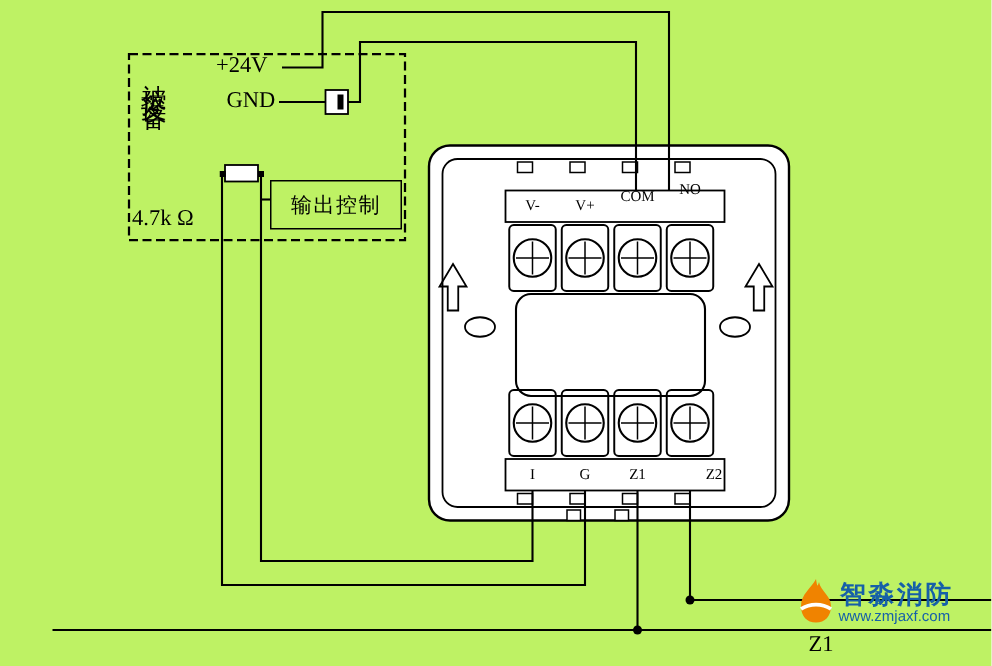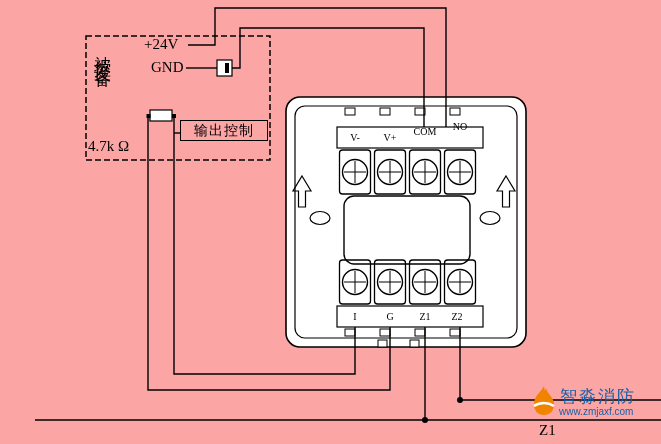--- a/index.html
+++ b/index.html
@@ -1,39 +1,39 @@
 <!DOCTYPE html>
 <html><head>
 <meta charset="utf-8">
 <style>
   html,body{margin:0;padding:0;background:#fff;}
   .stage{
-    position:relative;width:661px;height:444px;background:#fca5a5;overflow:hidden;
+    position:relative;width:661px;height:444px;background:#bef264;overflow:hidden;
     font-family:"Liberation Serif","DejaVu Serif",serif;color:#000;
   }
   .stage svg{position:absolute;left:0;top:0;}
   .abs{position:absolute;white-space:nowrap;}
   .vtext{
     writing-mode:vertical-rl;text-orientation:upright;
     font-size:17px;letter-spacing:5px;line-height:1;
   }
   .pwr{font-size:15px;}
   .res-label{font-size:15px;}
   .outbox{
     display:flex;align-items:center;justify-content:center;
-    width:88px;height:21px;border:1.5px solid #000;box-sizing:border-box;
+    width:88px;height:33px;border:1.5px solid #000;box-sizing:border-box;
     font-size:14px;letter-spacing:1px;background:transparent;
   }
   .tlabel{
     position:absolute;width:34px;height:18px;line-height:18px;
     text-align:center;font-size:10px;
   }
   .busz1{font-size:15px;}
   .wm-brand{
-    font-size:17px;font-weight:normal;color:#1660a8;letter-spacing:2px;
+    font-size:17px;font-weight:bold;color:#1660a8;letter-spacing:2px;
     font-family:"Liberation Sans","DejaVu Sans",sans-serif;
   }
   .wm-url{
     font-size:10px;color:#1660a8;
     font-family:"Liberation Sans","DejaVu Sans",sans-serif;
   }
 </style>
 </head>
 <body>
 
@@ -139,21 +139,21 @@
   <div class="abs res-label" style="left:88px;top:138px">4.7k Ω</div>
 
   <div class="tlabel" style="left:338px;top:129px">V-</div>
   <div class="tlabel" style="left:373px;top:129px">V+</div>
   <div class="tlabel" style="left:408px;top:123px">COM</div>
   <div class="tlabel" style="left:443px;top:118px">NO</div>
 
   <div class="tlabel" style="left:338px;top:308px">I</div>
   <div class="tlabel" style="left:373px;top:308px">G</div>
   <div class="tlabel" style="left:408px;top:308px">Z1</div>
-  <div class="tlabel" style="left:440px;top:308px">Z2</div>
+  <div class="tlabel" style="left:459px;top:308px">Z2</div>
 
   <div class="abs busz1" style="left:539px;top:422px">Z1</div>
 
   <svg class="abs" style="left:528px;top:384px" width="30" height="34" viewBox="0 0 30 34">
     <path d="M16 2 C13 8 6 12 6 20 C6 27 10 31 16 31 C22 31 26 27 26 20 C26 13 19 10 18 4 C17 7 17 8 16 2 Z" fill="#f08300"></path>
     <path d="M6 22 C12 18 20 18 26 22" stroke="#ffffff" stroke-width="2.5" fill="none"></path>
   </svg>
   <div class="abs wm-brand" style="left:560px;top:385px">智淼消防</div>
   <div class="abs wm-url" style="left:559px;top:406px">www.zmjaxf.com</div>
 

